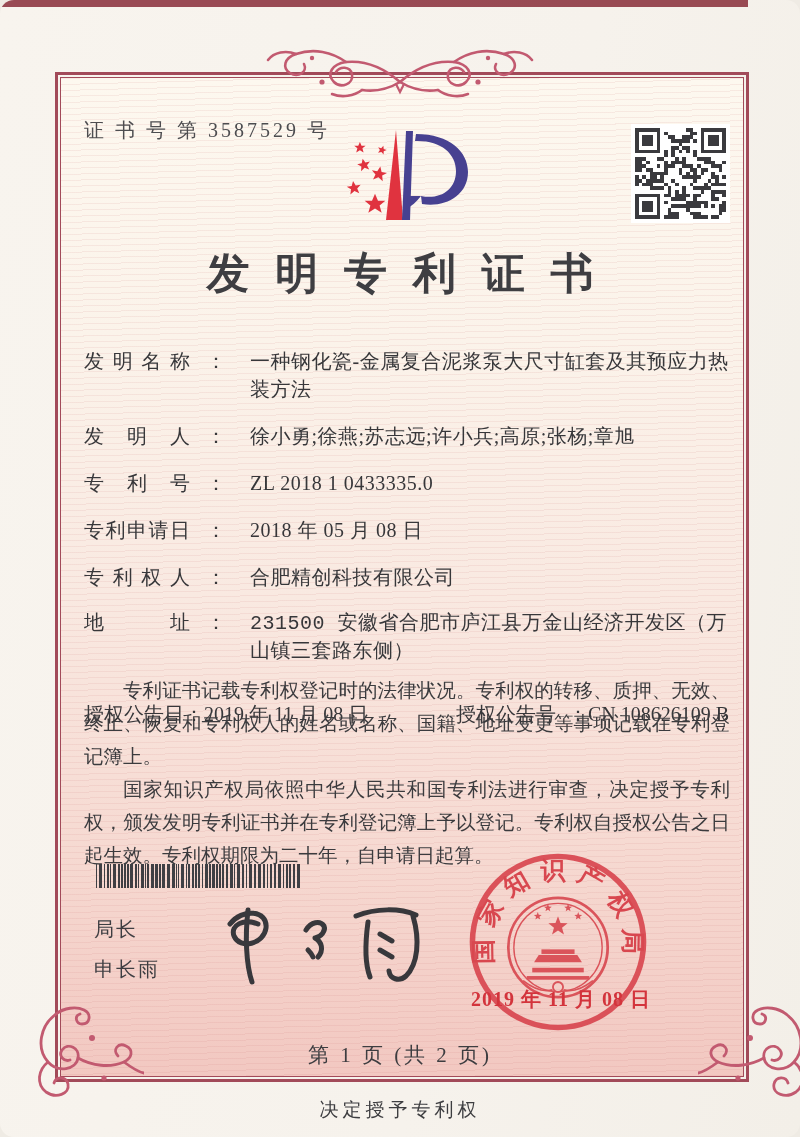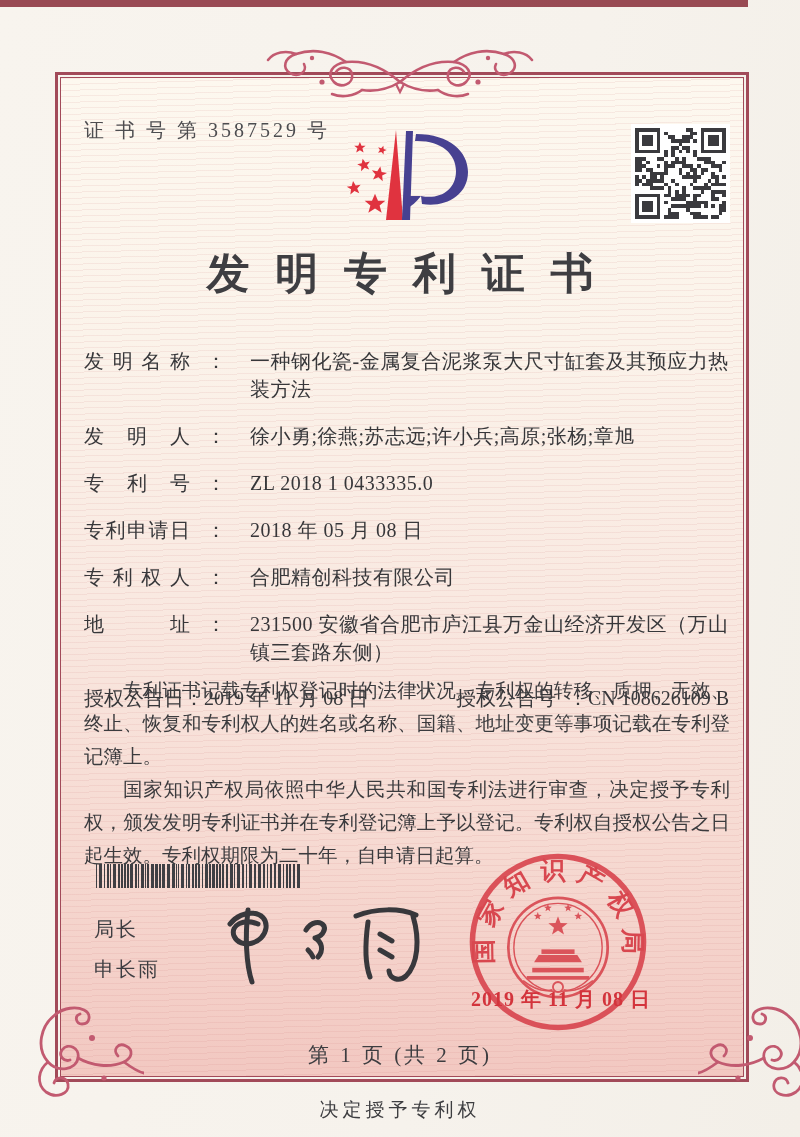--- a/index.html
+++ b/index.html
@@ -4,20 +4,21 @@
 <style>
   html,body { margin:0; padding:0; }
   body {
     width:800px; height:1137px;
     background:#efebe4;
     font-family:"Liberation Serif","DejaVu Serif",serif;
   }
   .page {
     position:relative; width:800px; height:1137px; overflow:hidden;
     background:linear-gradient(100deg,#f8f4ee 0%,#f6f2ec 60%,#f3efe8 100%);
+    border-radius:14px;
   }
   .top-strip { position:absolute; top:0; left:0; width:748px; height:7px; background:#8e3743; opacity:.9; }
 
   
   .frame { position:absolute; left:55px; top:72px; width:688px; height:1004px; border:3px solid #a24a59; }
   .frame-inner {
     position:absolute; inset:2px; border:1px solid #a24a59;
     background:
       repeating-linear-gradient(178.5deg, rgba(201,110,112,0.11) 0px, rgba(201,110,112,0.11) 1px, rgba(0,0,0,0) 1px, rgba(0,0,0,0) 6px),
       linear-gradient(180deg,#fdf8ef 0%, #fbf3ea 26%, #f9e9e1 52%, #f6d9d1 78%, #f2c8c1 100%);
@@ -39,21 +40,21 @@
     position:absolute; left:0; right:0; top:245px; text-align:center;
     font-size:43px; font-weight:600; color:#3e3e42;
     letter-spacing:0.60em; text-indent:0.60em;
   }
 
   .fields { position:absolute; left:84px; top:347px; width:650px; color:#37373a; }
   .frow { display:flex; align-items:flex-start; font-size:20px; line-height:28px; margin-bottom:19px;gap:16px; }
   .frow .lab { flex:none; width:106px; text-align:justify; text-align-last:justify; }
   .frow .colon { flex:none; margin-right:8px; }
   .frow .val { flex:1; letter-spacing:0.5px; }
-  .frow.tall { margin-bottom:18px; }
+  .frow.tall { margin-bottom:34px;font-family:Liberation Mono, monospace; }
   .grant-row { display:flex; font-size:20px; line-height:28px; }
   .grant-left { display:flex; width:372px; }
   .grant-right { display:flex; flex:1; }
   .grant-right .lab { width:112px; }
 
   .legal { position:absolute; left:84px; top:674px; width:646px; font-size:19.5px; line-height:33px; color:#3b3b3e; text-align:justify; }
   .legal p { margin:0; text-indent:2em; }
 
   .barcode { position:absolute; left:94px; top:864px; width:208px; height:24px; }
   .barcode svg { display:block; width:100%; height:100%; }

